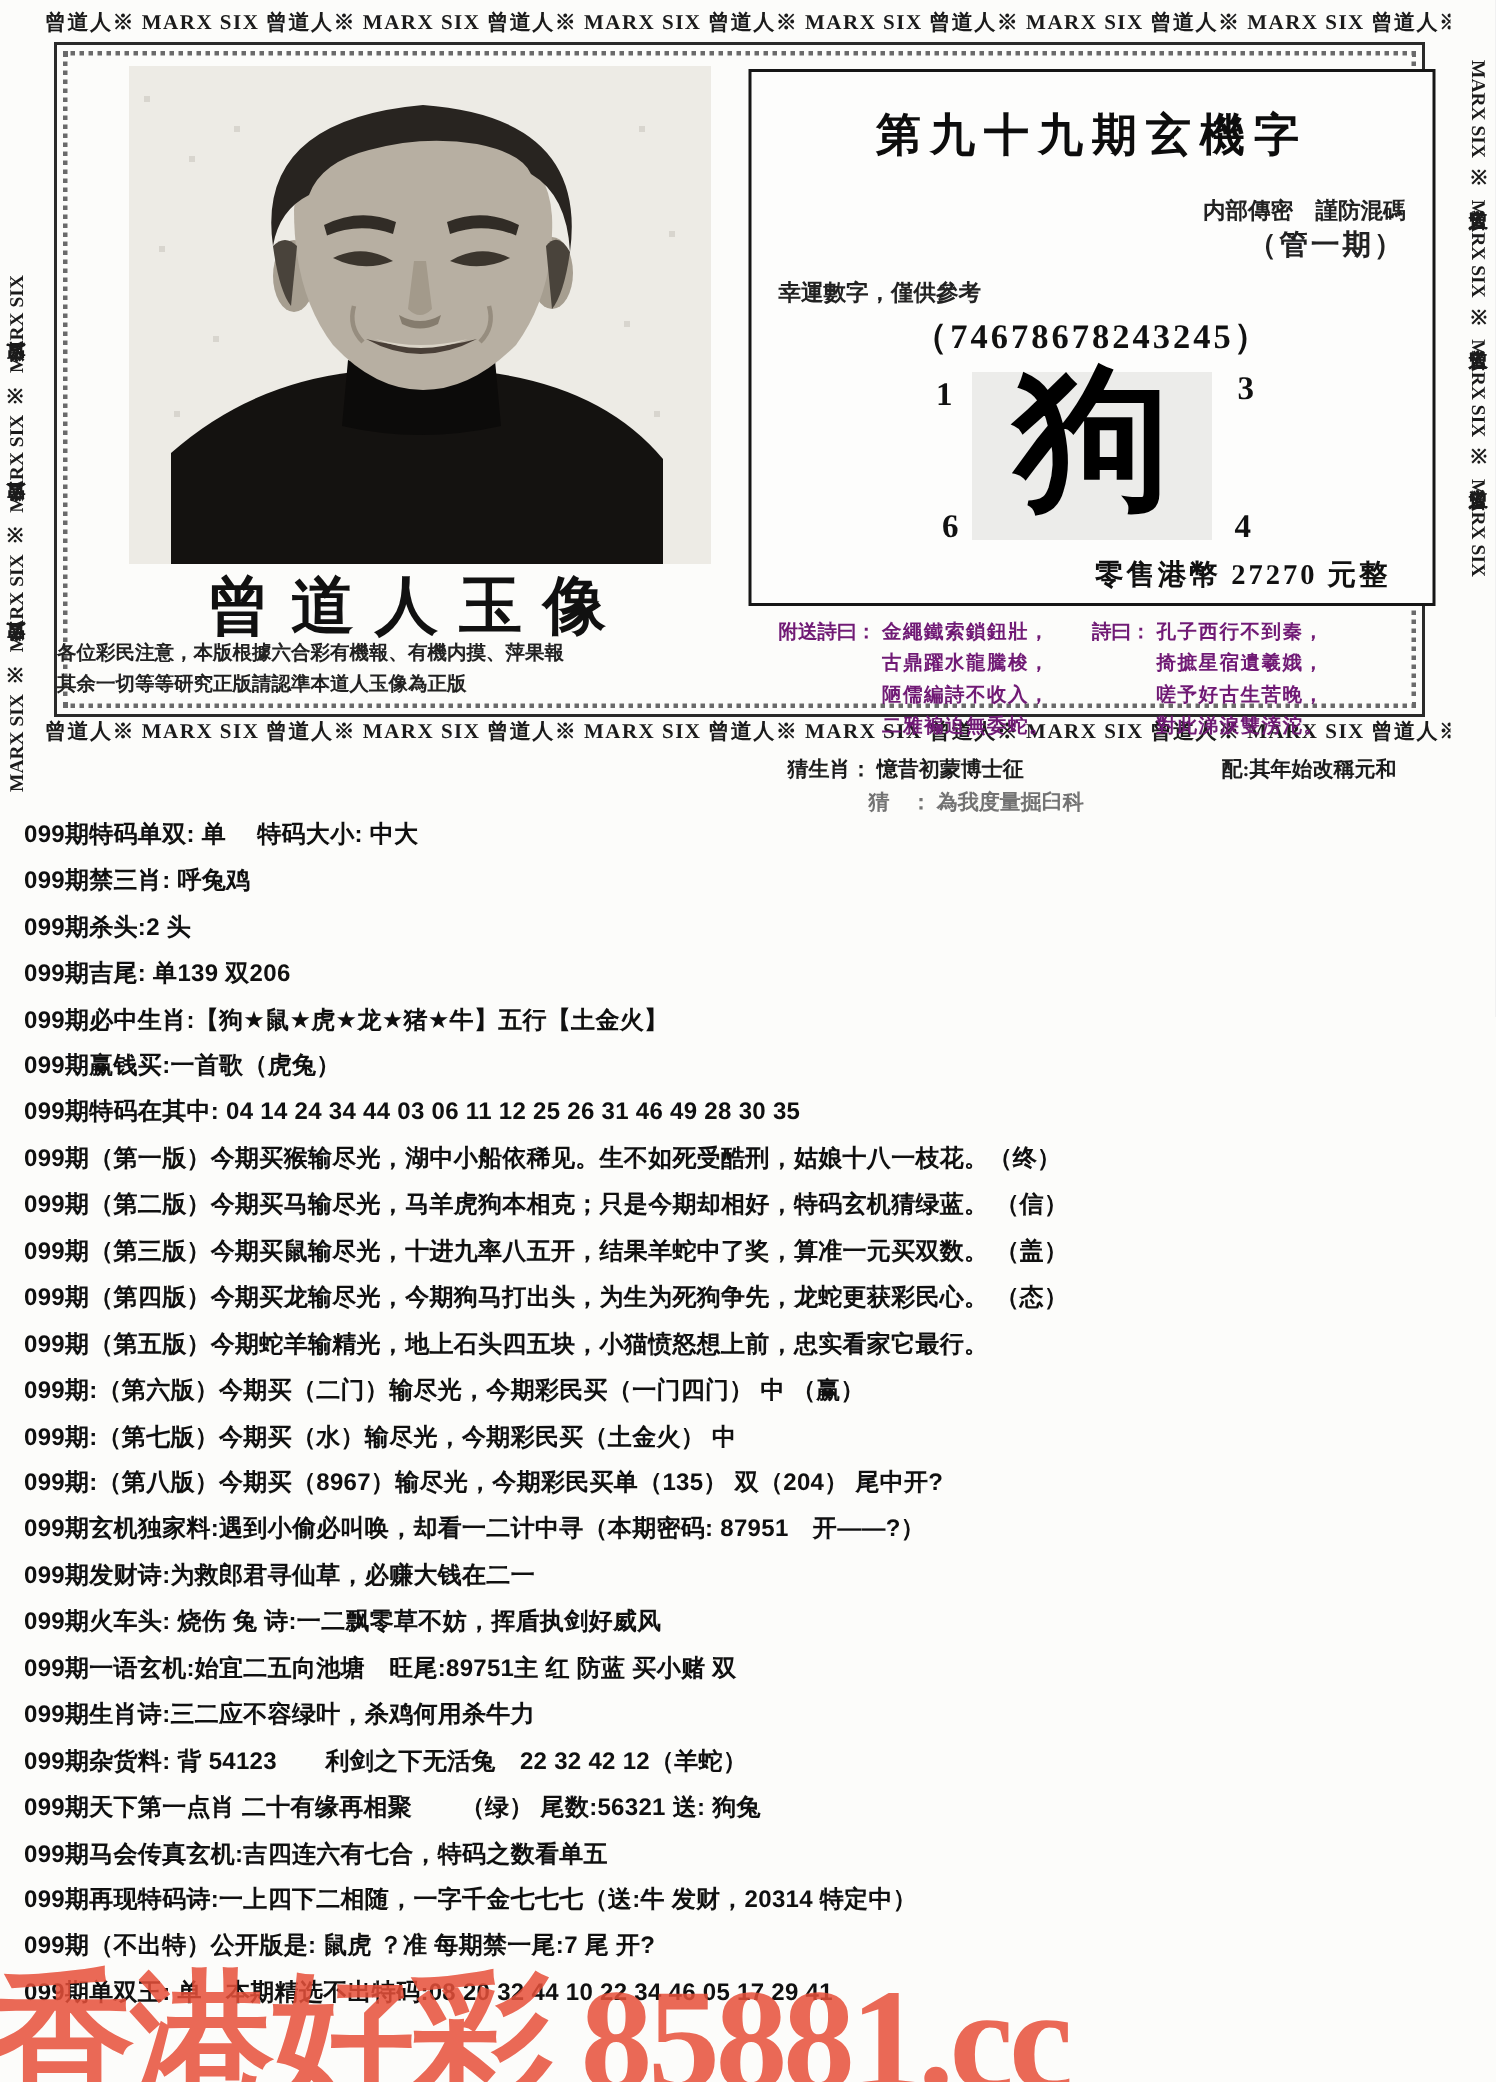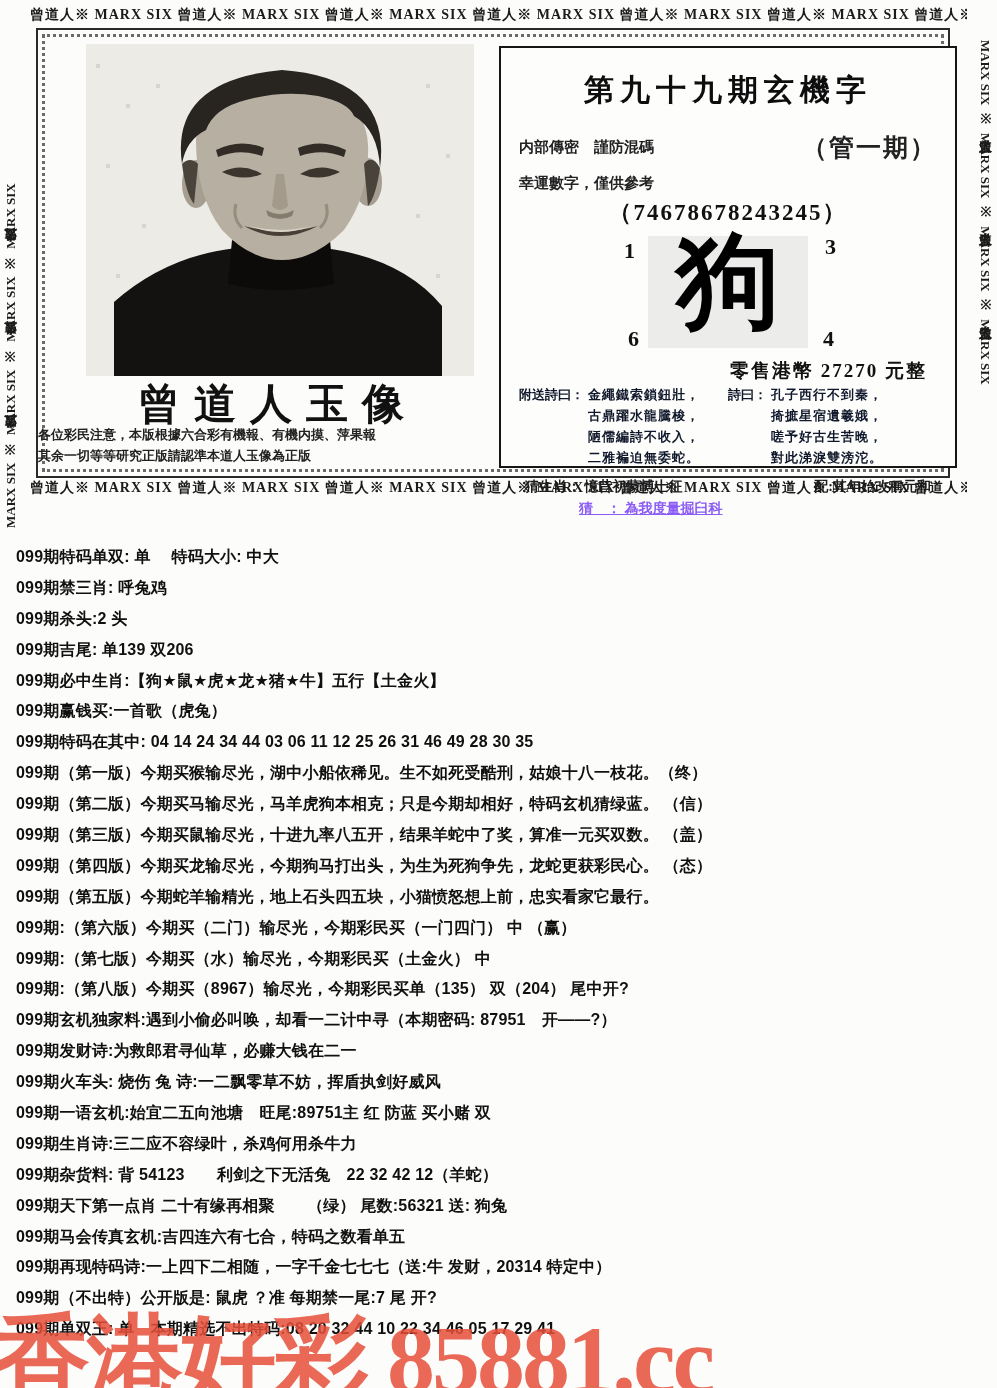--- a/index.html
+++ b/index.html
@@ -42,32 +42,32 @@
   .caption {
     position:absolute; left:40px; top:346px; width:400px; text-align:center;
     font:bold 42px "Liberation Serif","DejaVu Serif",serif; letter-spacing:14px; color:#111;
   }
   .caption-notes {
     position:absolute; left:0; top:394px; width:440px;
     font:bold 13px "Liberation Serif","DejaVu Serif",serif; line-height:21px; color:#222;
   }
   
   .mbox {
-    position:absolute; left:461px; top:16px; width:458px; height:422px;
+    position:absolute; left:461px; top:16px; width:458px; height:358px;
     border:2px solid #161616; background:#fdfdfc; padding:14px 18px 8px 18px;
   }
   .mbox-title {
     text-align:center; font:bold 30px "Liberation Serif","DejaVu Serif",serif;
     letter-spacing:6px; color:#0d0d0d; margin-top:8px;
   }
   .mbox-subrow {
-    display:flex; justify-content:space-between; align-items:center; margin-top:20px;
-    font:bold 15px "Liberation Serif","DejaVu Serif",serif; color:#222;
-  }
-  .mbox-subrow .right { font-size:25px; letter-spacing:2px; }
+    display:flex; justify-content:space-between; align-items:flex-end; margin-top:20px;
+    font:bold 15px "Liberation Serif","DejaVu Serif",serif; color:#222;flex-direction:column;
+  }
+  .mbox-subrow .right { font-size:19px; letter-spacing:2px; }
   .mbox-note { margin-top:10px; font:bold 15px "Liberation Serif","DejaVu Serif",serif; color:#222; }
   .mbox-digits {
     text-align:center; margin-top:4px;
     font:bold 23px "Liberation Serif","DejaVu Serif",serif; letter-spacing:2px; color:#111;
   }
   .zodiac-wrap { position:relative; width:220px; height:112px; margin:8px auto 0 auto; }
   .zodiac-bg {
     position:absolute; left:30px; top:0; width:160px; height:112px; background:#ececea;
   }
   .zodiac-char {
@@ -76,29 +76,29 @@
   }
   .zc { position:absolute; font:bold 22px "Liberation Serif","DejaVu Serif",serif; color:#111; }
   .zc-tl { left:6px;  top:2px; }
   .zc-tr { right:2px; top:-2px; }
   .zc-bl { left:10px; bottom:-4px; }
   .zc-br { right:4px; bottom:-4px; }
   .mbox-price {
     text-align:right; margin-top:10px; padding-right:10px;
     font:bold 19px "Liberation Serif","DejaVu Serif",serif; color:#111; letter-spacing:2px;
   }
-  .poems { display:flex; font:bold 13px "Liberation Serif","DejaVu Serif",serif; color:#0f172a;text-align:right; }
+  .poems { display:flex; margin-top:14px; font:bold 13px "Liberation Serif","DejaVu Serif",serif; color:#701a75;text-align:right; }
   .poem-col { flex:1; display:flex; }
   .poem-label { white-space:nowrap; margin-right:4px; padding-top:2px; }
   .poem-lines div { line-height:21px; letter-spacing:1px; }
   .guess-row {
     display:flex; justify-content:space-between; margin-top:10px; padding:0 6px;
     font:bold 14px "Liberation Serif","DejaVu Serif",serif; color:#1c1c1c;
   }
-  .guess2 { margin-top:4px; padding-left:60px; font:bold 14px "Liberation Serif","DejaVu Serif",serif; color:#8b5cf6;text-decoration:underline; }
+  .guess2 { margin-top:4px; padding-left:60px; font:bold 14px "Liberation Serif","DejaVu Serif",serif; color:#737373; }
   
   .body-lines {
     position:absolute; left:16px; top:542px; width:975px;
   }
   .body-lines .bl {
     height:30.9px; line-height:30.9px; white-space:nowrap; overflow:hidden;
     font-size:16px; font-weight:600; color:#101010; letter-spacing:0.2px;
     font-family:"Liberation Sans","DejaVu Sans",sans-serif;
   }
   

